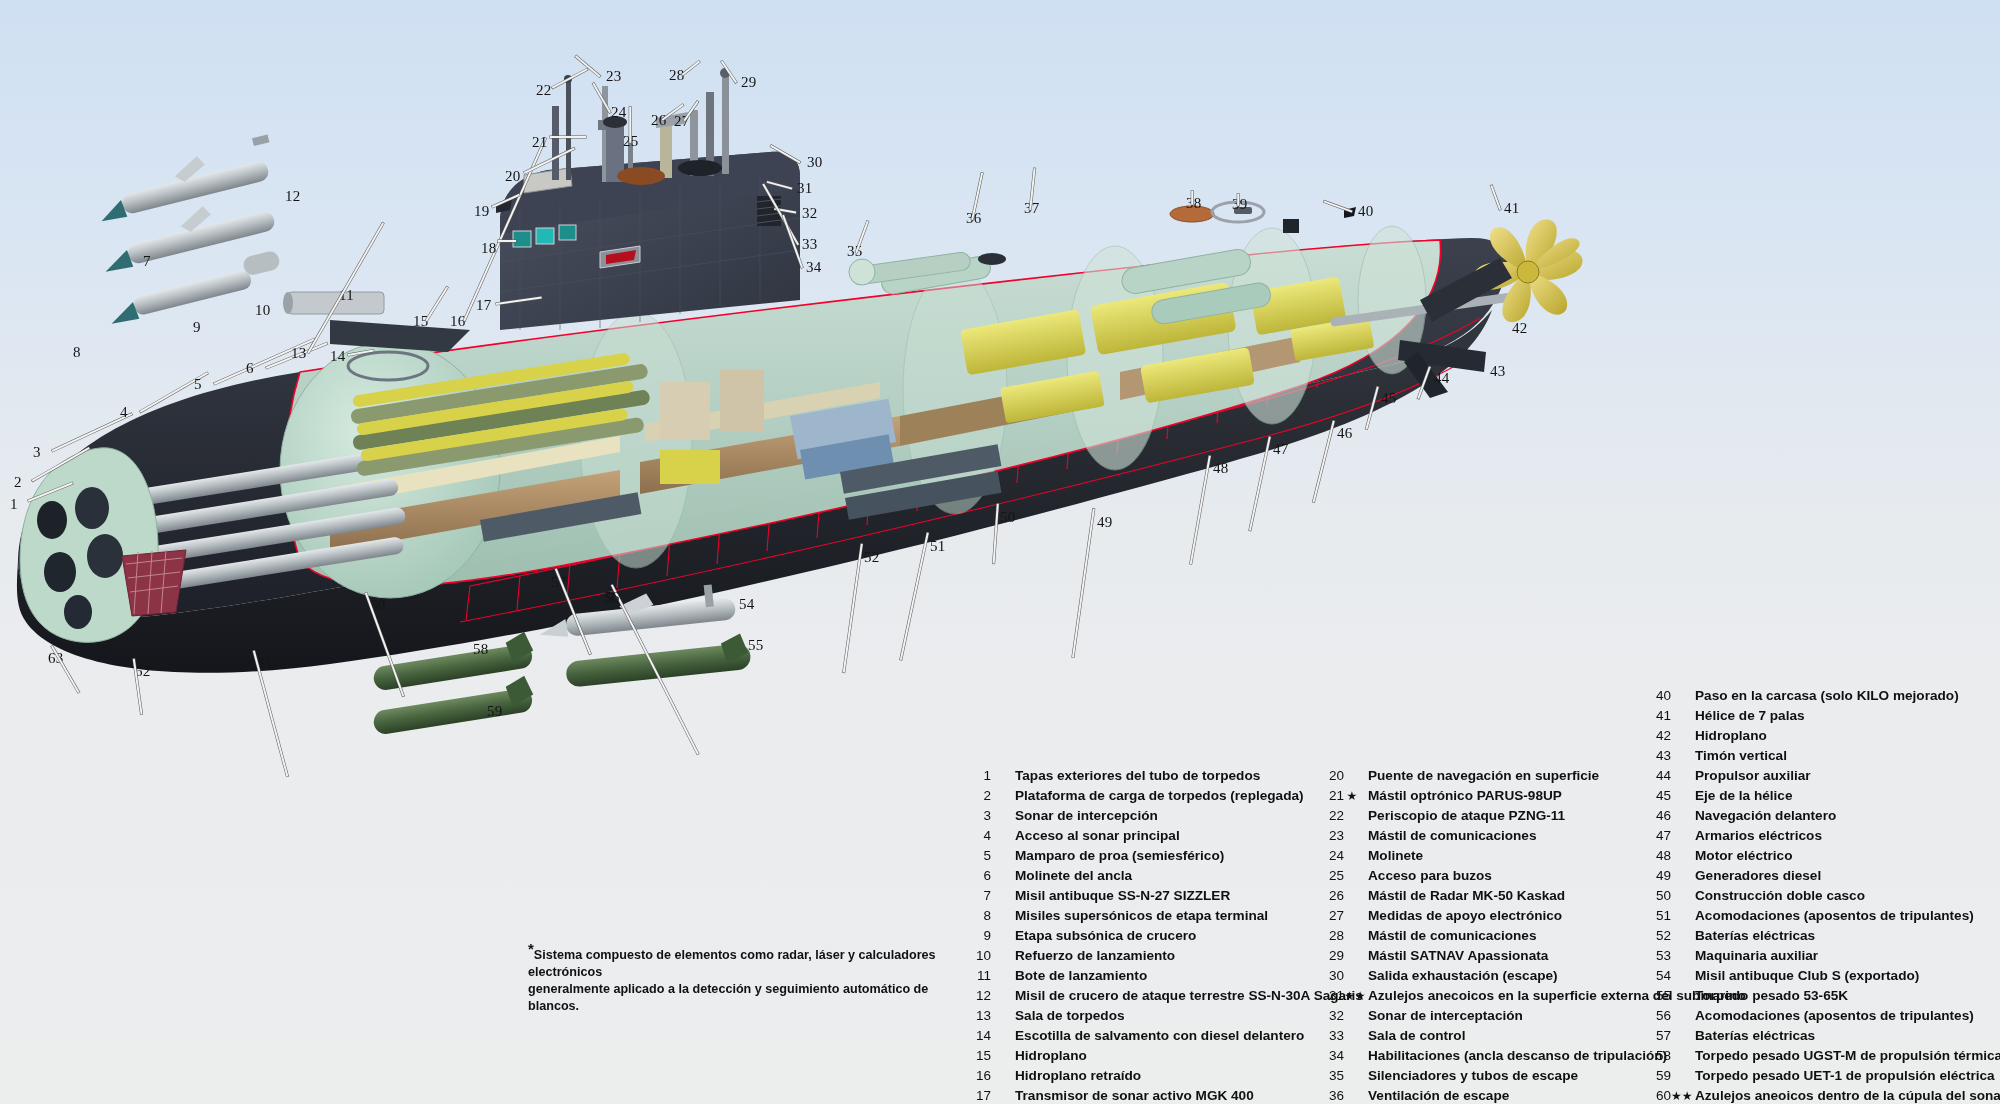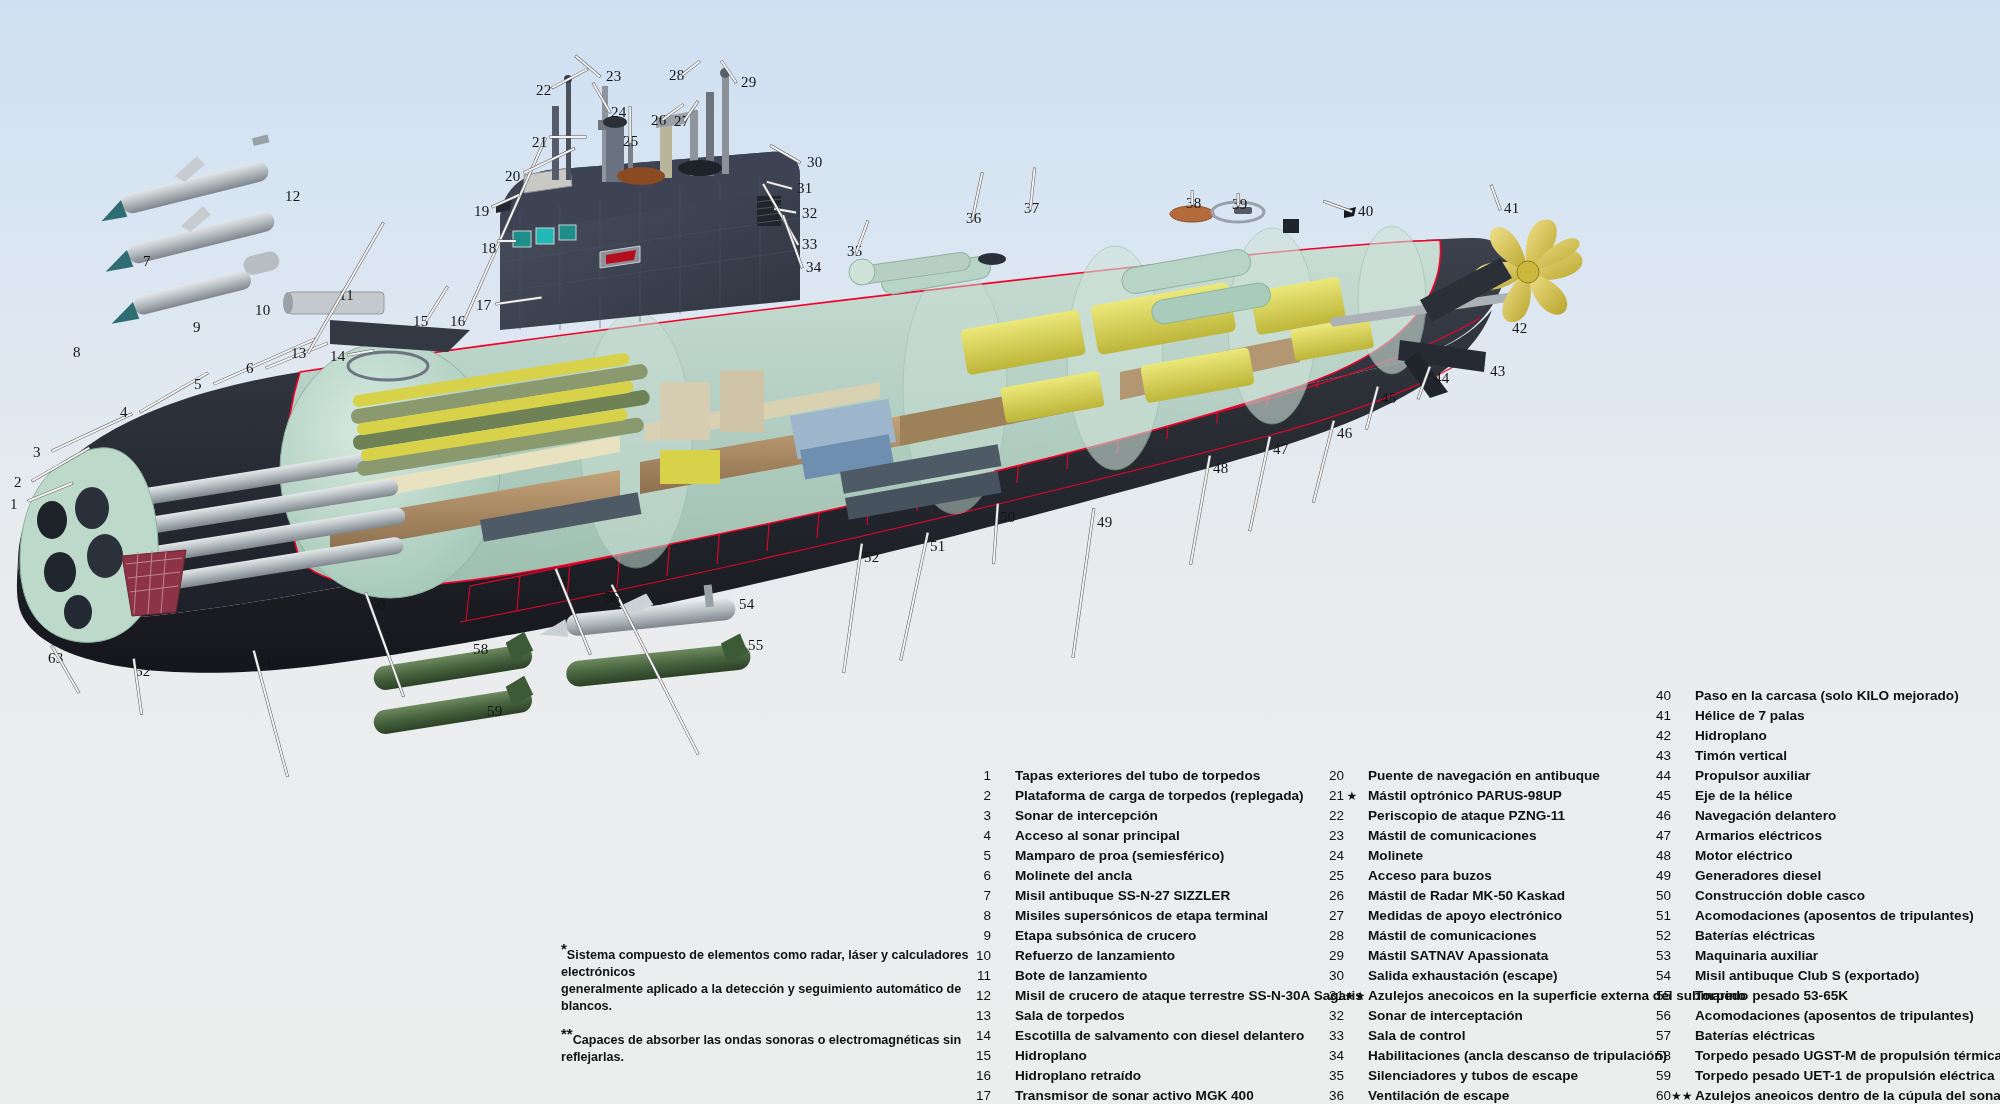--- a/index.html
+++ b/index.html
@@ -530,21 +530,21 @@
       <div class="lrow">
         <span class="lnum">17</span>
         <span class="lstar"></span>
         <span class="ltxt">Transmisor de sonar activo MGK 400</span>
       </div>
     </div>
   <div class="legend" style="left:1318px;top:768px;" id="legcol2">
       <div class="lrow">
         <span class="lnum">20</span>
         <span class="lstar"></span>
-        <span class="ltxt">Puente de navegación en antibuque</span>
+        <span class="ltxt">Puente de navegación en superficie</span>
       </div>
       <div class="lrow">
         <span class="lnum">21</span>
         <span class="lstar">★</span>
         <span class="ltxt">Mástil optrónico PARUS-98UP</span>
       </div>
       <div class="lrow">
         <span class="lnum">22</span>
         <span class="lstar"></span>
         <span class="ltxt">Periscopio de ataque PZNG-11</span>
@@ -721,24 +721,21 @@
         <span class="lstar"></span>
         <span class="ltxt">Torpedo pesado UET-1 de propulsión eléctrica</span>
       </div>
       <div class="lrow">
         <span class="lnum">60</span>
         <span class="lstar">★★</span>
         <span class="ltxt">Azulejos aneoicos dentro de la cúpula del sonar</span>
       </div>
     </div>
 
-  <div class="footnotes" style="left:528px;top:940px;width:420px;margin-left:33px;">
+  <div class="footnotes" style="left:528px;top:940px;width:420px;">
     <div>
       <span class="fn-sup">*</span><span>Sistema compuesto de elementos como radar, láser y calculadores electrónicos</span><br>
       <span>generalmente aplicado a la detección y seguimiento automático de blancos.</span>
     </div>
     <div style="height:10px"></div>
-    <div>
-      <span class="fn-sup">**</span><span>Capaces de absorber las ondas sonoras o electromagnéticas sin reflejarlas.</span>
-    </div>
   </div>
 
 </div>
 
 </body></html>

